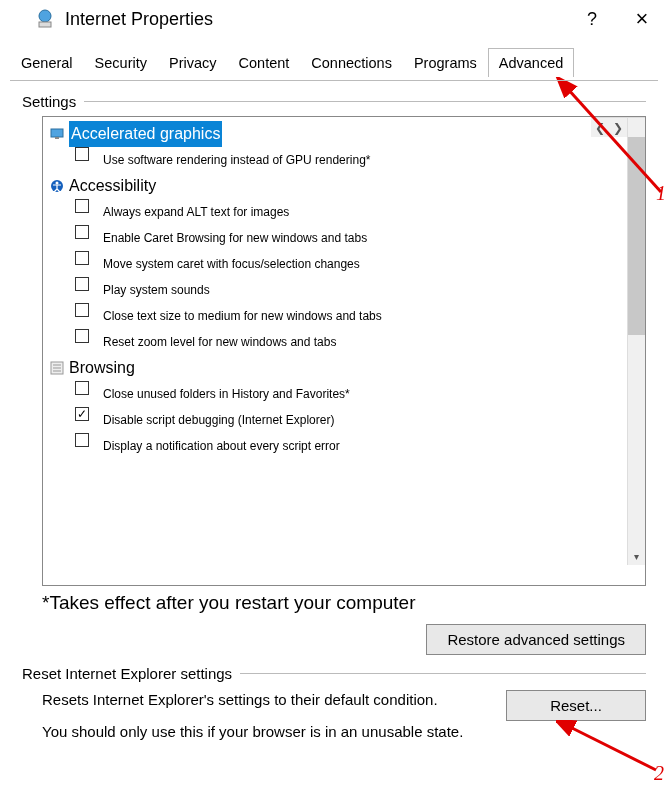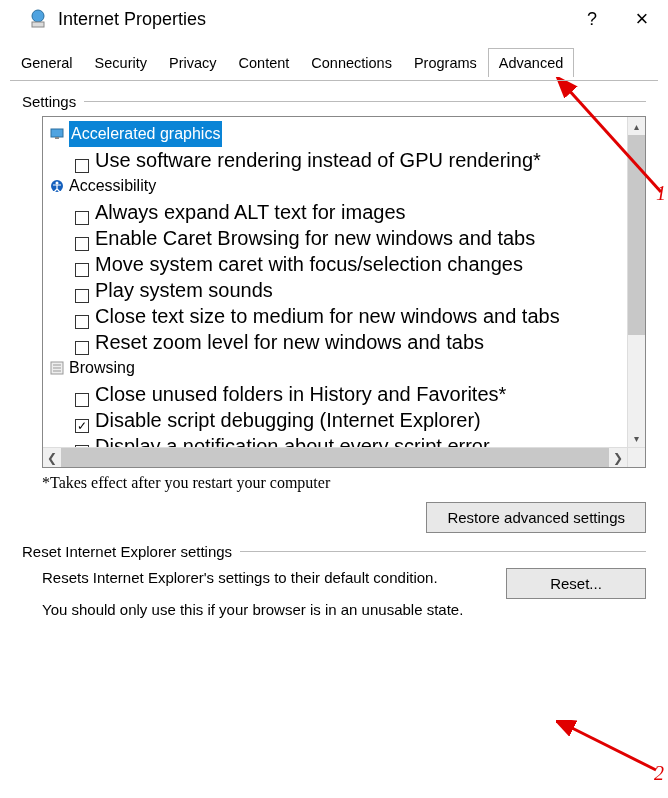--- a/index.html
+++ b/index.html
@@ -10,22 +10,23 @@
     background: #fff;
     color: #000;
     width: 668px;
     height: 798px;
     position: relative;
     overflow: hidden;
   }
   .titlebar {
     display: flex;
     align-items: center;
-    padding: 6px 10px 10px 28px;
+    padding: 6px 10px 10px 6px;
     font-size: 18px;
+    margin-left: 29px;
   }
   .titlebar .app-icon {
     width: 20px; height: 20px;
     margin-right: 10px;
     display: inline-flex; align-items:center; justify-content:center;
   }
   .titlebar .title { flex: 1; }
   .titlebar .sys { display:flex; gap:30px; font-size:18px; align-items:center; margin-right:6px;}
   .titlebar .sys span { width:20px; text-align:center; font-weight:300;}
   .tabs {
@@ -64,24 +65,24 @@
     gap:8px;
     margin-bottom: 6px;
   }
   .group-label .rule {
     flex:1; height:1px; background:#bbb;
   }
   .tree-box {
     border:1px solid #888;
     margin-left: 20px;
     margin-right: 0;
-    height: 352px;
+    height: 470px;
     position:relative;
     display:flex;
-    flex-direction:column;
+    flex-direction:row;
   }
   .tree-scroll {
     flex:1;
     overflow:hidden;
     padding: 4px 0 0 6px;
     position:relative;
   }
   .vscroll {
     position:absolute;
     right:0; top:0; bottom:20px;
@@ -119,38 +120,37 @@
   }
   .cat {
     display:flex; align-items:center; gap:4px;
     font-size:16px;
     line-height: 26px;
     padding-right:20px;
   }
   .cat .cat-icon { width:16px; height:16px; display:inline-flex;align-items:center;justify-content:center;}
   .cat.sel .cat-text { background:#0a84d6; color:#fff; padding:0 2px;}
   .opt {
-    display:flex; align-items:flex-end; gap:6px;
-    font-size:20px;
+    display:flex; align-items:flex-start; gap:14px;
+    font-size:12px;
     line-height:26px;
     padding-left:26px;
     padding-right:20px;
   }
   .chk {
     width:14px; height:14px;
     border:1px solid #333;
     display:inline-flex; align-items:center; justify-content:center;
     font-size:12px;
     line-height:1;
   }
   .chk.checked::after { content:"✓"; }
   .note {
     margin: 6px 0 0 20px;
-    font-size:16px;
-    font-family:Liberation Serif, serif;
+    font-size:19px;
   }
   .btn {
     border:1px solid #888;
     background:#e8e8e8;
     padding:6px 20px;
     font-size:15px;
     font-family:inherit;
     cursor:default;
   }
   .btn-row { display:flex; justify-content:flex-end; margin:10px 0 10px 20px;}

